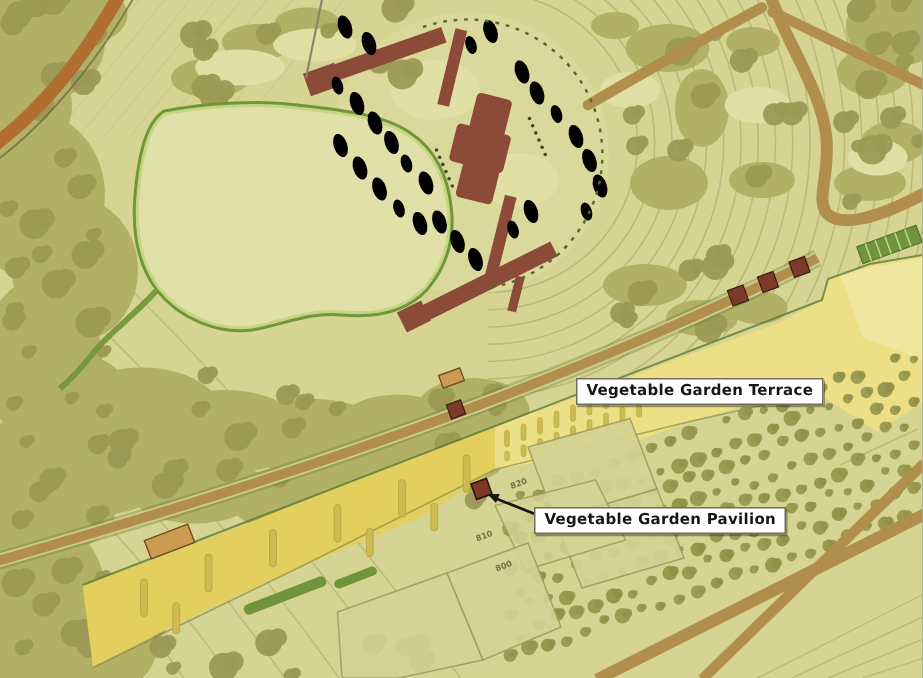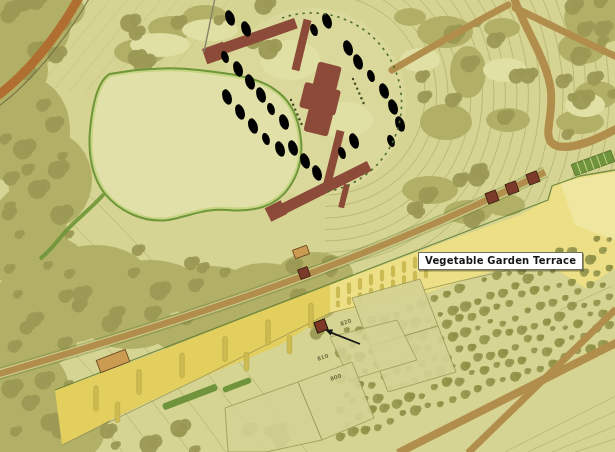--- a/index.html
+++ b/index.html
@@ -2,21 +2,21 @@
 <html style="--c-base: #d6d493; --c-pale: #e0dfa4; --c-circle-fill: #dad89b; --c-woodland: #b2af66; --c-clump: #9b9954; --c-scrub: #95964e; --c-lawn: #e1e0a8; --c-path-green: #6f9638; --c-path-light: #c6d584; --c-road: #b28e4c; --c-road-orange: #b06f30; --c-terrace-deep: #e3cf5d; --c-terrace-light: #ecdf85; --c-bed: #cdbb52; --c-hedge: #6f943c; --c-building: #8c4a39; --c-struct-red: #7c3a2a; --c-struct-orange: #cb9b51; --c-contour: #a5a361; --c-dash-green: #4e6e2c; --c-dot: #3f4a1f; --c-plot-fill: #d5d394; --c-plot-line: #a09e5c; --c-label-bg: #ffffff; --c-label-text: #161616; --c-arrow: #151515;"><head>
 <meta charset="utf-8">
 <style>
   html,body{margin:0;padding:0;background:#888;}
   .stage{position:relative;width:615px;height:452px;overflow:hidden;
          font-family:"DejaVu Sans",sans-serif;background:var(--c-base);}
   .stage svg{display:block}
   .map-label{position:absolute;background:var(--c-label-bg);color:var(--c-label-text);
     border:1px solid #6f6f5c;box-shadow:1px 1.5px 0 rgba(50,50,30,.45);
     font:bold 10px "DejaVu Sans",sans-serif;letter-spacing:.2px;
-    padding:2px 6px 3px;white-space:nowrap;margin-left:34px;}
+    padding:2px 6px 3px;white-space:nowrap;}
   .wood{fill:var(--c-woodland)}
   .pale{fill:var(--c-pale)}
   .contc{stroke:var(--c-contour);fill:none}
   .ringd{stroke:var(--c-path-green);fill:none}
   .roadt{stroke:var(--c-road);fill:none}
   .sqred{fill:var(--c-struct-red);stroke:#38200f;stroke-width:.8}
   .sqor{fill:var(--c-struct-orange);stroke:#6e4d20;stroke-width:.9}
   .bldg{fill:var(--c-building)}
   .treee{fill:var(--c-tree);stroke:var(--c-tree-edge);stroke-width:.7}
   .ctext{font:bold 5.5px "DejaVu Sans",sans-serif;fill:#6e6e40;opacity:.95}
@@ -895,13 +895,14 @@
   <text class="ctext" x="318" y="361" transform="rotate(-20 318 361)">810</text>
   <text class="ctext" x="331" y="381" transform="rotate(-20 331 381)">800</text>
 
   <g id="callout">
     <path d="M 360,344 L 330.5,332.3" stroke="var(--c-arrow)" stroke-width="1.8" fill="none"></path>
     <polygon points="325,329.5 333.1,329.4 330.7,335.4" fill="var(--c-arrow)"></polygon>
   </g>
 </svg>
 
 <div class="map-label" id="lbl-terrace" style="left:384px;top:252px">Vegetable Garden Terrace</div>
+<div class="map-label" id="lbl-pavilion" style="left:356px;top:338px">Vegetable Garden Pavilion</div>
 </div>
 
 </body></html>

